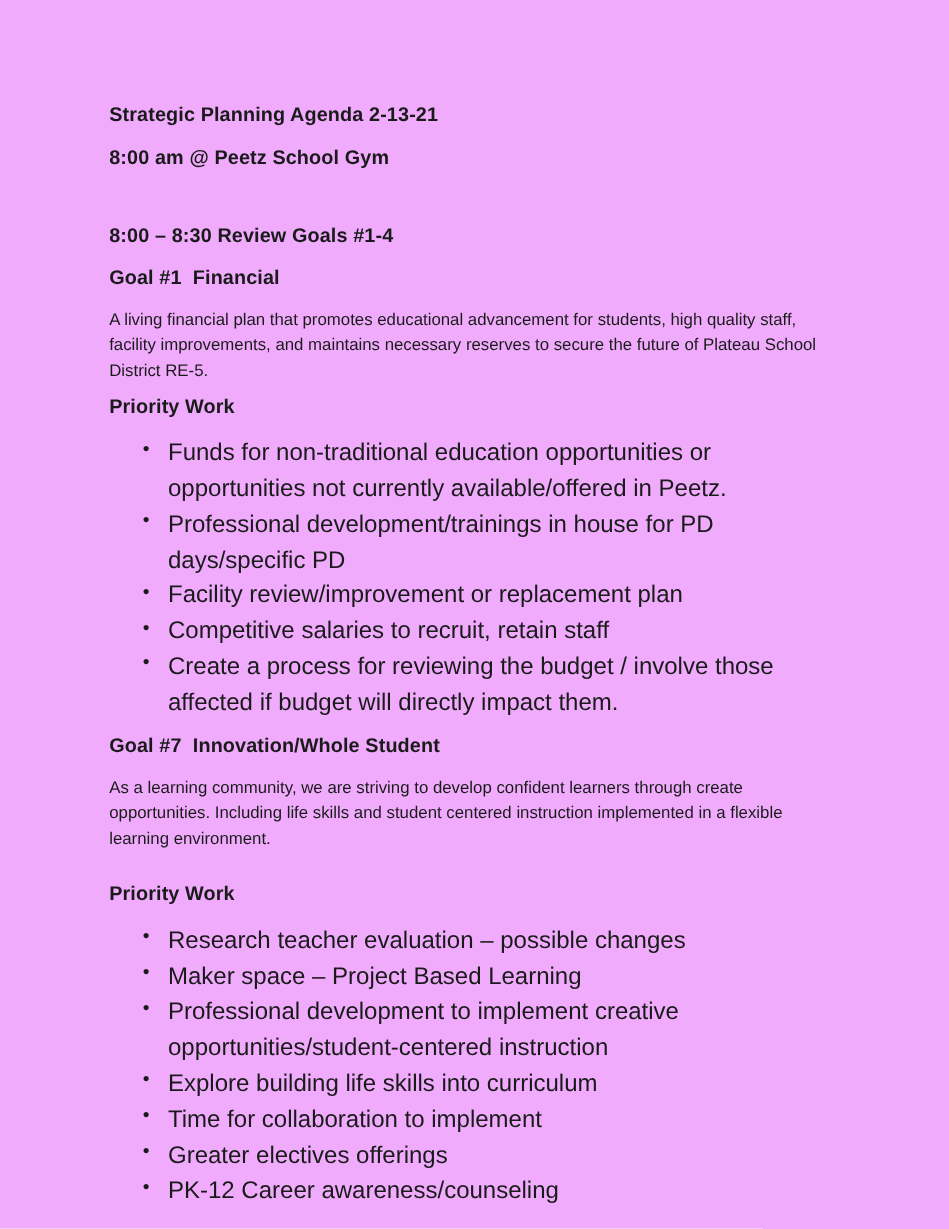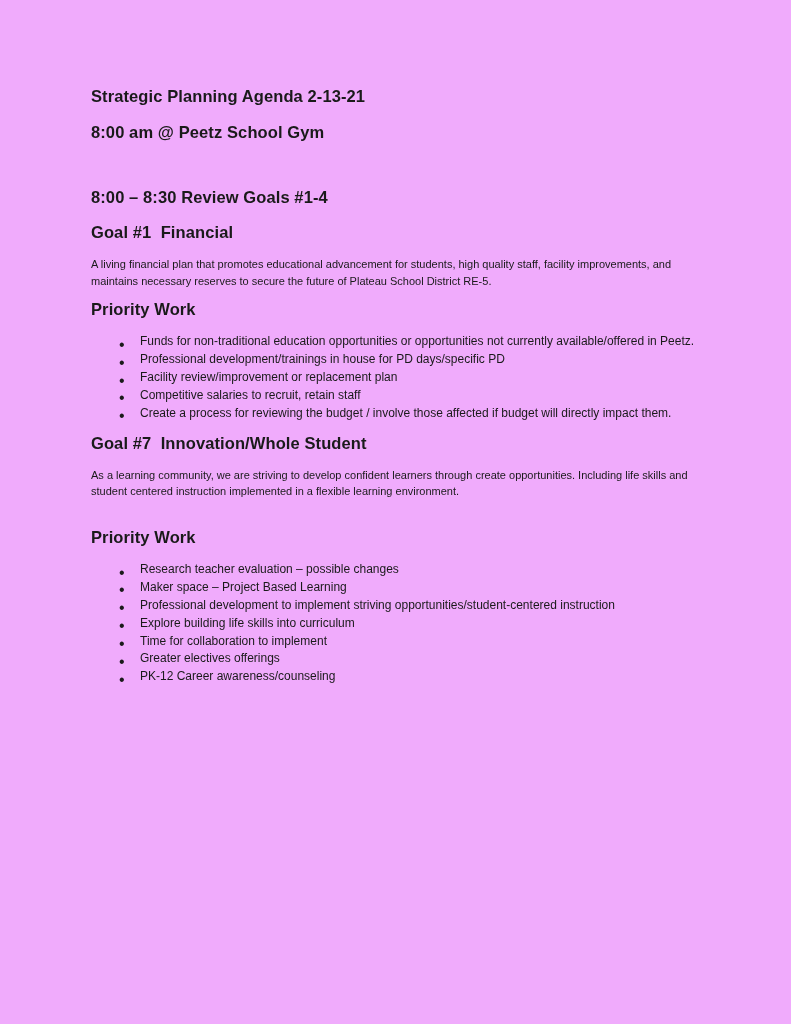--- a/index.html
+++ b/index.html
@@ -42,38 +42,38 @@
     font-weight: bold;
     letter-spacing: 0.1px;
     line-height: 1.05;
     margin: 0 0 18px 0;
     white-space: pre-wrap;
   }
   .heading-bold.tight {
     margin-bottom: 15px;
   }
   .para {
-    font-size: 11px;
+    font-size: 14px;
     font-weight: normal;
     line-height: 1.49;
     margin: 0 0 12px 0;
     text-align: left;
     white-space: pre-wrap;
   }
   .para.after-goal2 {
     margin-bottom: 0;
   }
   ul.bullets {
     list-style: none;
     margin: 0 0 6px 0;
     padding: 0;
   }
   ul.bullets li {
     position: relative;
-    font-size: 12px;
+    font-size: 20px;
     line-height: 1.49;
     padding-left: 49px;
     margin: 0 0 0 0;
     white-space: pre-wrap;
   }
   ul.bullets li::before {
     content: "\2022";
     position: absolute;
     left: 28px;
     top: -0.5px;
@@ -113,21 +113,21 @@
 
     <p class="heading-bold tight">Goal #7  Innovation/Whole Student</p>
     <p class="para after-goal2">As a learning community, we are striving to develop confident learners through create opportunities. Including life skills and student centered instruction implemented in a flexible learning environment.</p>
 
     <div class="gap-lg"></div>
 
     <p class="heading-bold tight">Priority Work</p>
     <ul class="bullets">
       <li>Research teacher evaluation – possible changes</li>
       <li>Maker space – Project Based Learning</li>
-      <li>Professional development to implement striving opportunities/student-centered instruction</li>
+      <li>Professional development to implement creative opportunities/student-centered instruction</li>
       <li>Explore building life skills into curriculum</li>
       <li>Time for collaboration to implement</li>
       <li>Greater electives offerings</li>
       <li>PK-12 Career awareness/counseling</li>
     </ul>
 
   </div>
 </div>
 
 </body></html>

